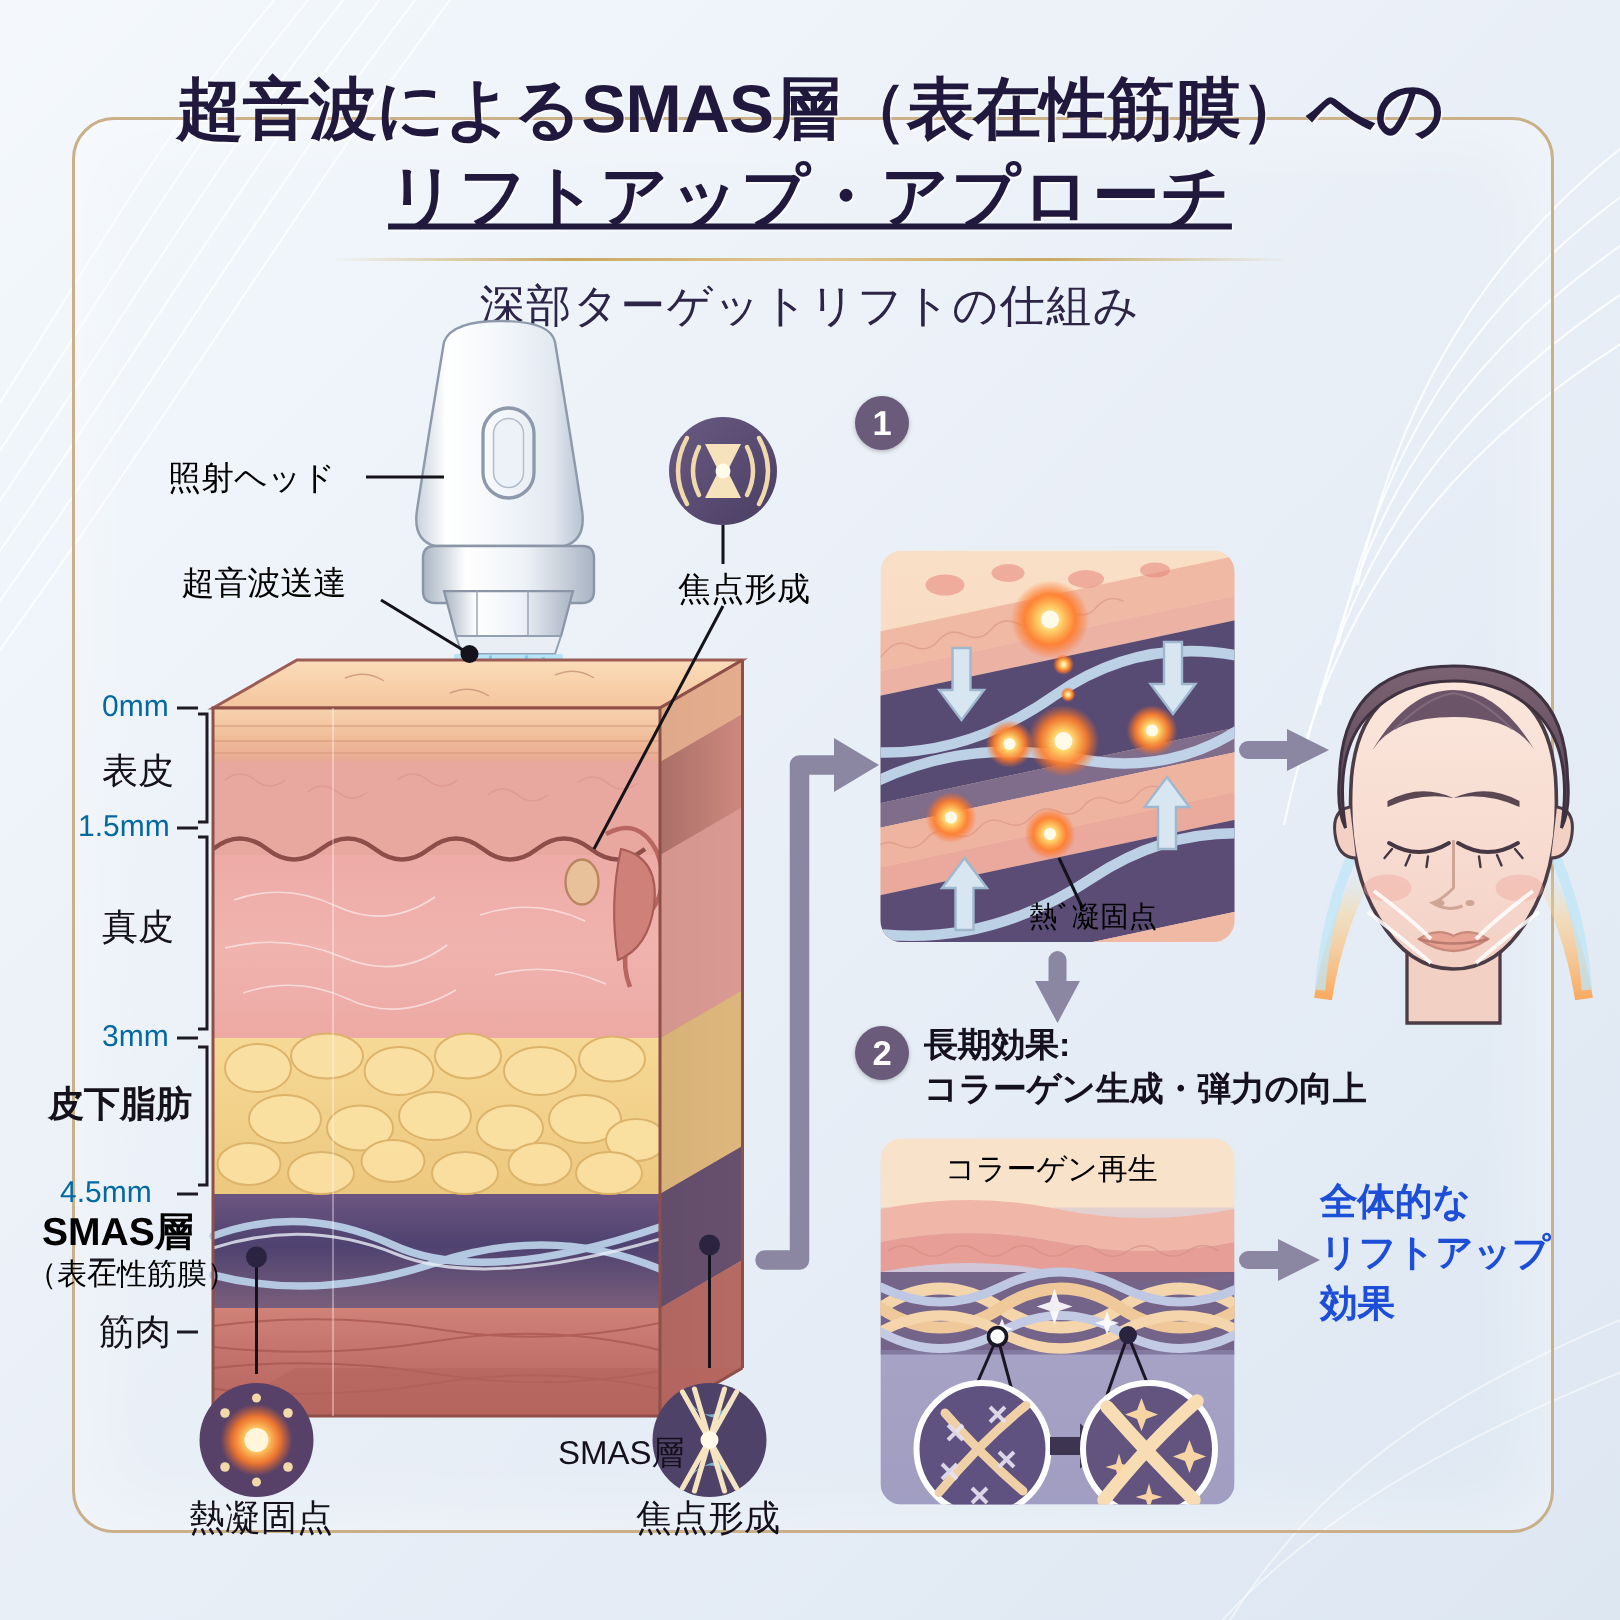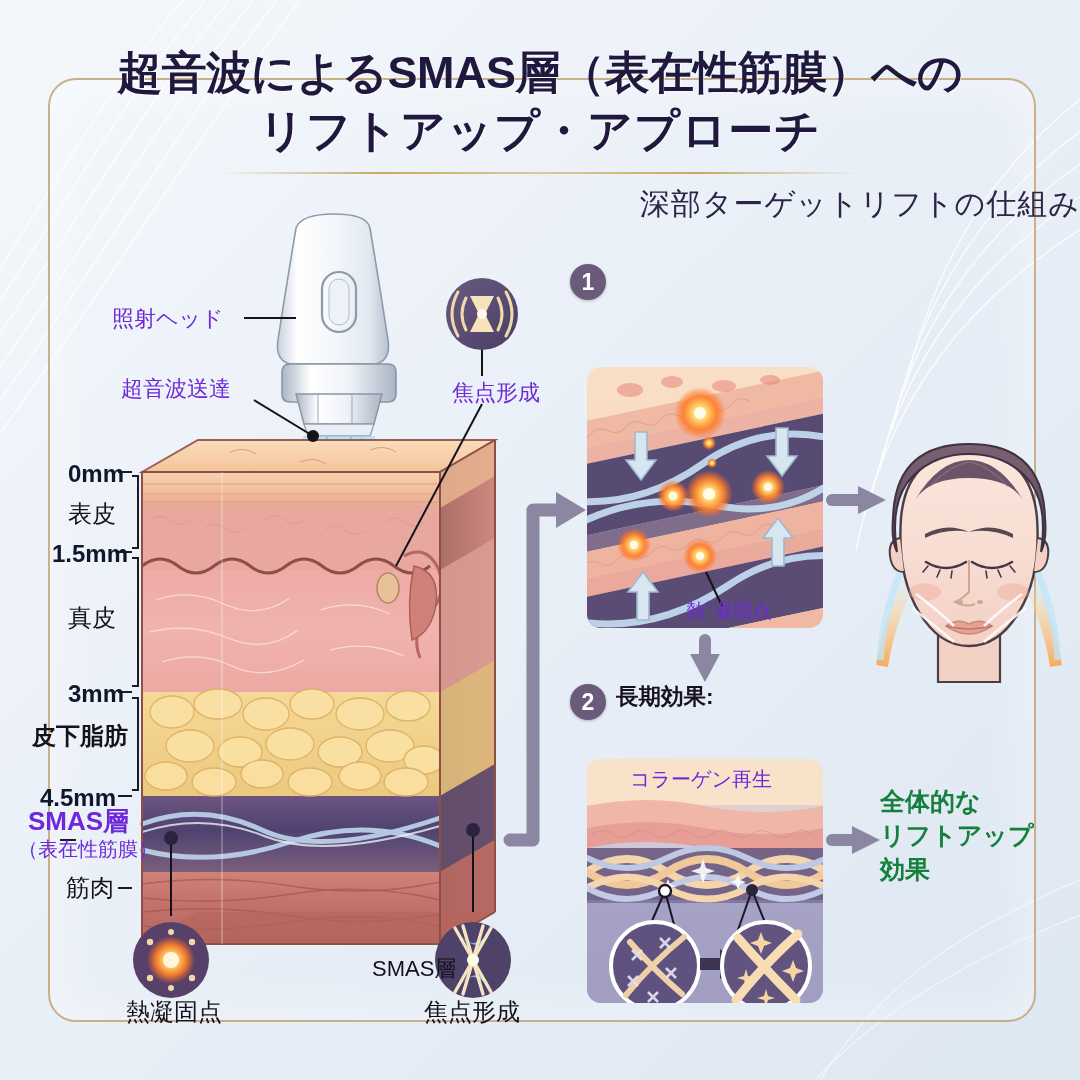--- a/index.html
+++ b/index.html
@@ -17,54 +17,54 @@
   }
   .stage{position:absolute;inset:0;z-index:2;}
 
   
   .title{
     position:absolute;left:0;right:0;top:44px;text-align:center;
     color:#20183d;font-weight:bold;font-size:45px;line-height:1.28;
     letter-spacing:-0.5px;
     text-shadow:1px 1px 0 rgba(255,255,255,.65);
   }
-  .title .l2{display:block;letter-spacing:1px;}
+  .title .l2{display:block;letter-spacing:1px;text-decoration:underline;}
   .gold-rule{
     position:absolute;left:50%;transform:translateX(-50%);top:172px;
     width:640px;height:2px;
     background:linear-gradient(90deg,rgba(201,176,137,0) 0%,#c9a961 25%,#e0c896 50%,#c9a961 75%,rgba(201,176,137,0) 100%);
   }
   .subtitle{
-    position:absolute;left:0;right:0;top:184px;text-align:right;
+    position:absolute;left:0;right:0;top:184px;text-align:center;
     color:#2d2547;font-size:30px;letter-spacing:1px;
   }
 
   
-  .lbl{position:absolute;color:#6d28d9;white-space:nowrap;}
+  .lbl{position:absolute;color:#000000;white-space:nowrap;}
   .lbl-lead{font-size:22px;}
-  .depth{font-size:24px;color:#0f172a;font-weight:bold;}
+  .depth{font-size:20px;color:#0369a1;}
   .layer{font-size:24px;color:#15121c;}
 
   
   .step{position:absolute;}
   .step .badge{
     position:absolute;left:0;top:2px;width:36px;height:36px;border-radius:50%;
     background:#6b5b7b;color:#fff;font-size:23px;font-weight:bold;
     display:flex;align-items:center;justify-content:center;
     box-shadow:0 1px 3px rgba(0,0,0,.25);
   }
   .step .txt{margin-left:46px;color:#15111e;font-weight:bold;font-size:22.5px;line-height:1.3;}
   .step .txt .c{display:block;text-align:center;}
   #step1{left:570px;top:262px;width:320px;}
   #step2{left:570px;top:682px;width:360px;}
 
   
   .result{
     position:absolute;left:880px;top:785px;width:190px;
-    font-weight:bold;font-size:25px;color:#15803d;line-height:1.35;
+    font-weight:bold;font-size:25px;color:#1d4ed8;line-height:1.35;
   }
 
   
   .legend-txt{position:absolute;font-size:24px;color:#14111c;white-space:nowrap;}
   .smas-mini{position:absolute;font-size:22px;color:#14111c;white-space:nowrap;}
 </style>
 </head>
 <body>
 
 <svg class="bg-curves" width="1080" height="1080" viewBox="0 0 1080 1080">
@@ -634,20 +634,21 @@
   <div class="lbl" style="left:18px;top:836px;font-size:20px;">（表在性筋膜）</div>
 
   <div class="step" id="step1">
     <div class="badge">1</div>
   </div>
 
   <div class="step" id="step2">
     <div class="badge">2</div>
     <div class="txt">
       <span>長期効果:</span>
+      <span style="display:block;">コラーゲン生成・弾力の向上</span>
     </div>
   </div>
 
   <div class="lbl" style="left:686px;top:598px;font-size:19px;">熱ﾞ凝固点</div>
   <div class="lbl" style="left:630px;top:766px;font-size:20px;">コラーゲン再生</div>
 
   <div class="result">
     <span style="display:block;">全体的な</span>
     <span style="display:block;">リフトアップ</span>
     <span style="display:block;">効果</span>

